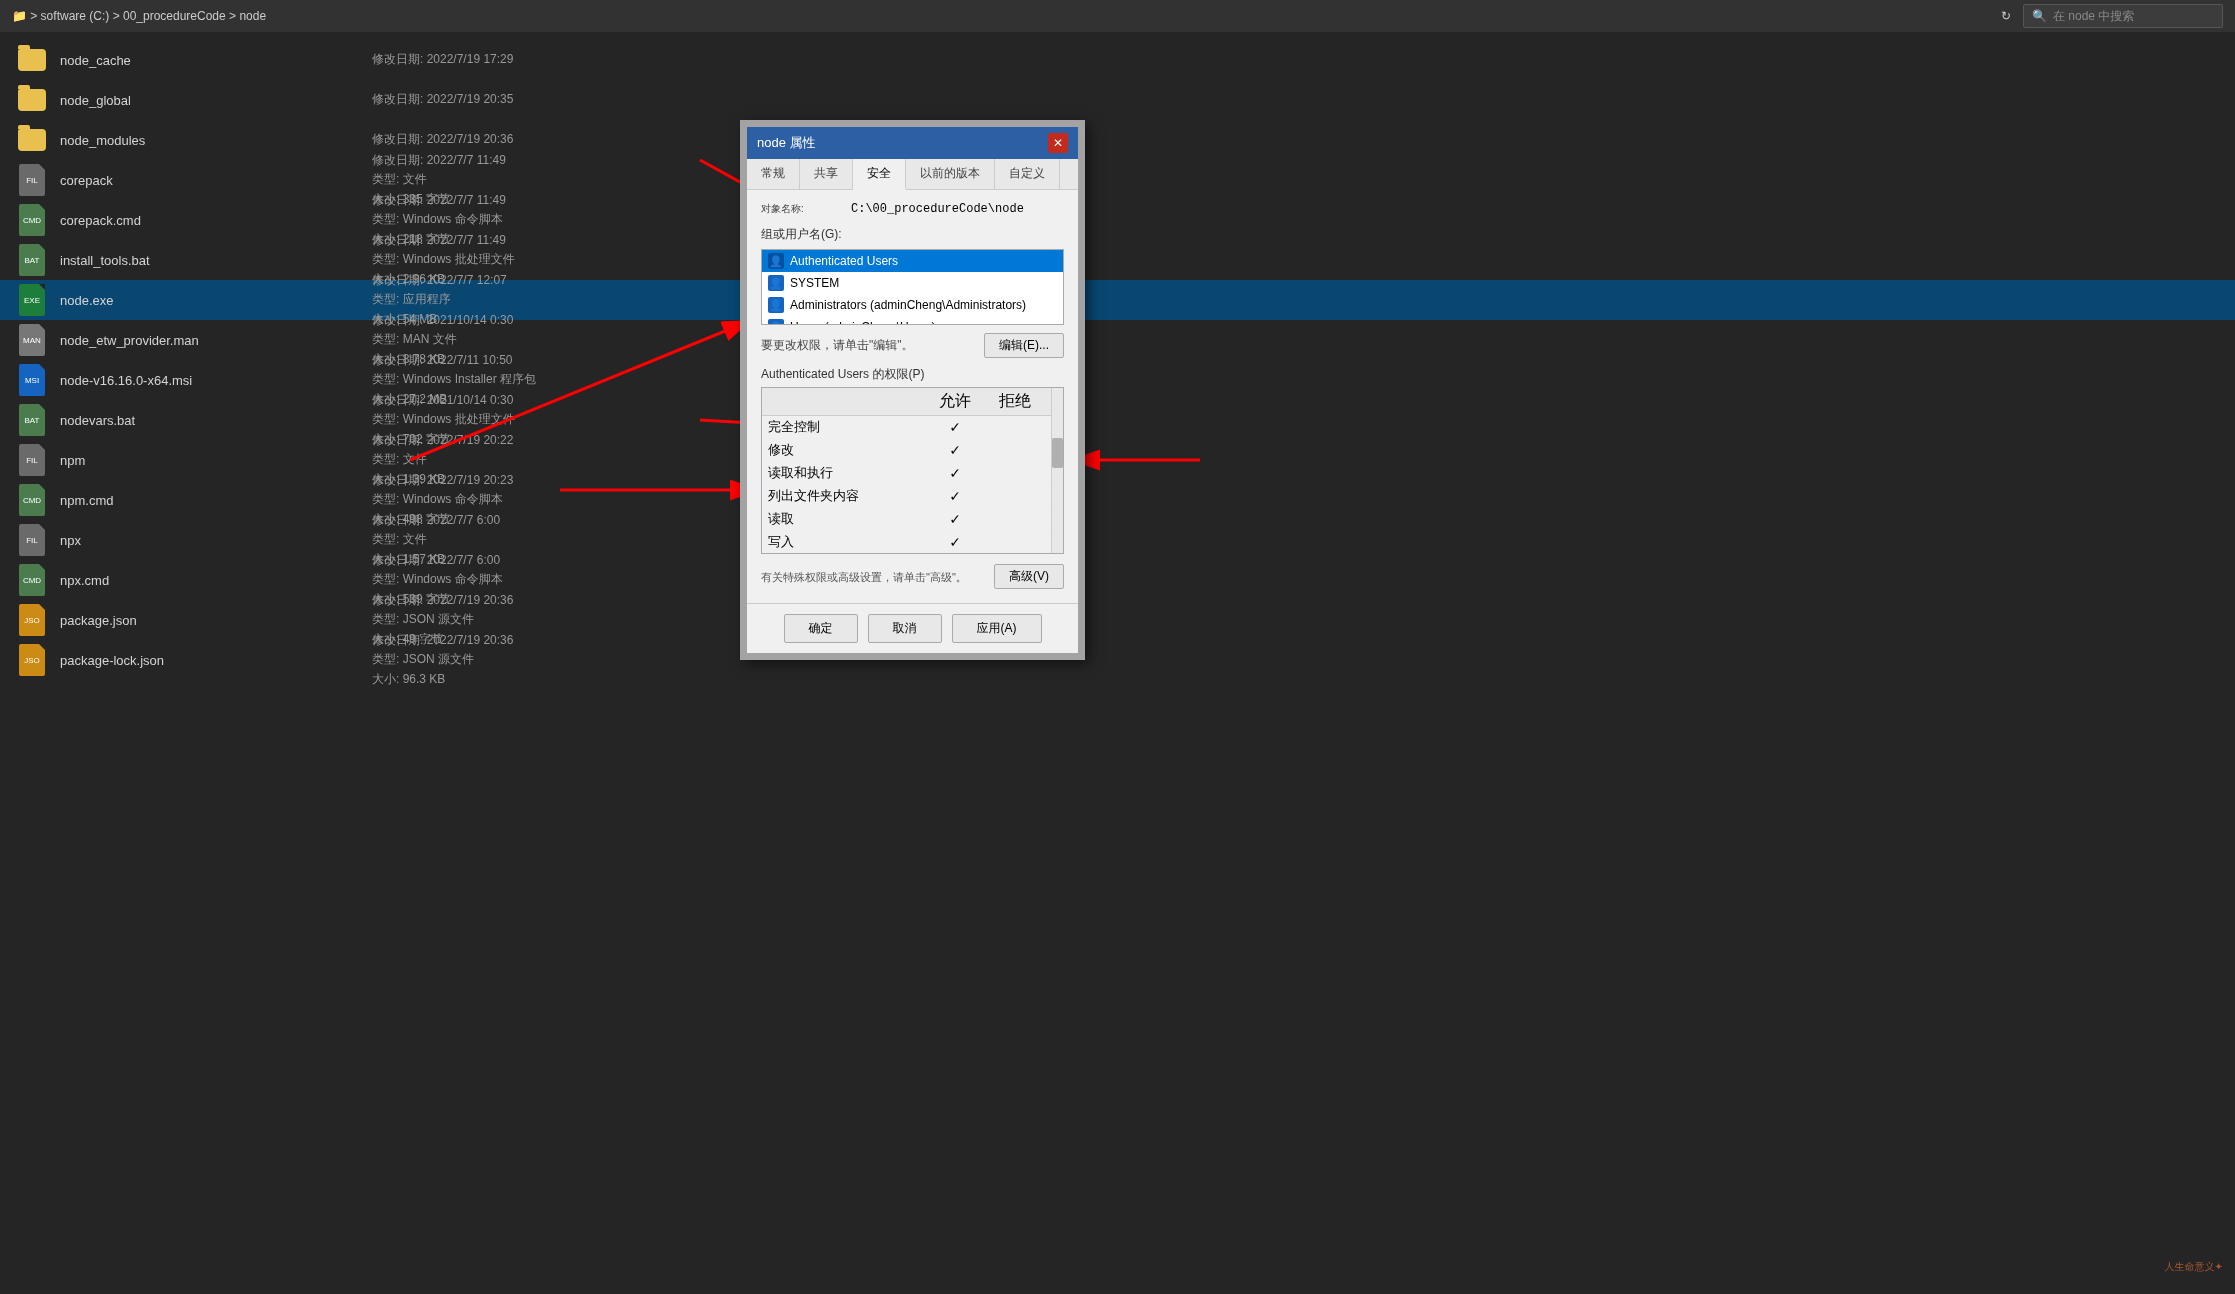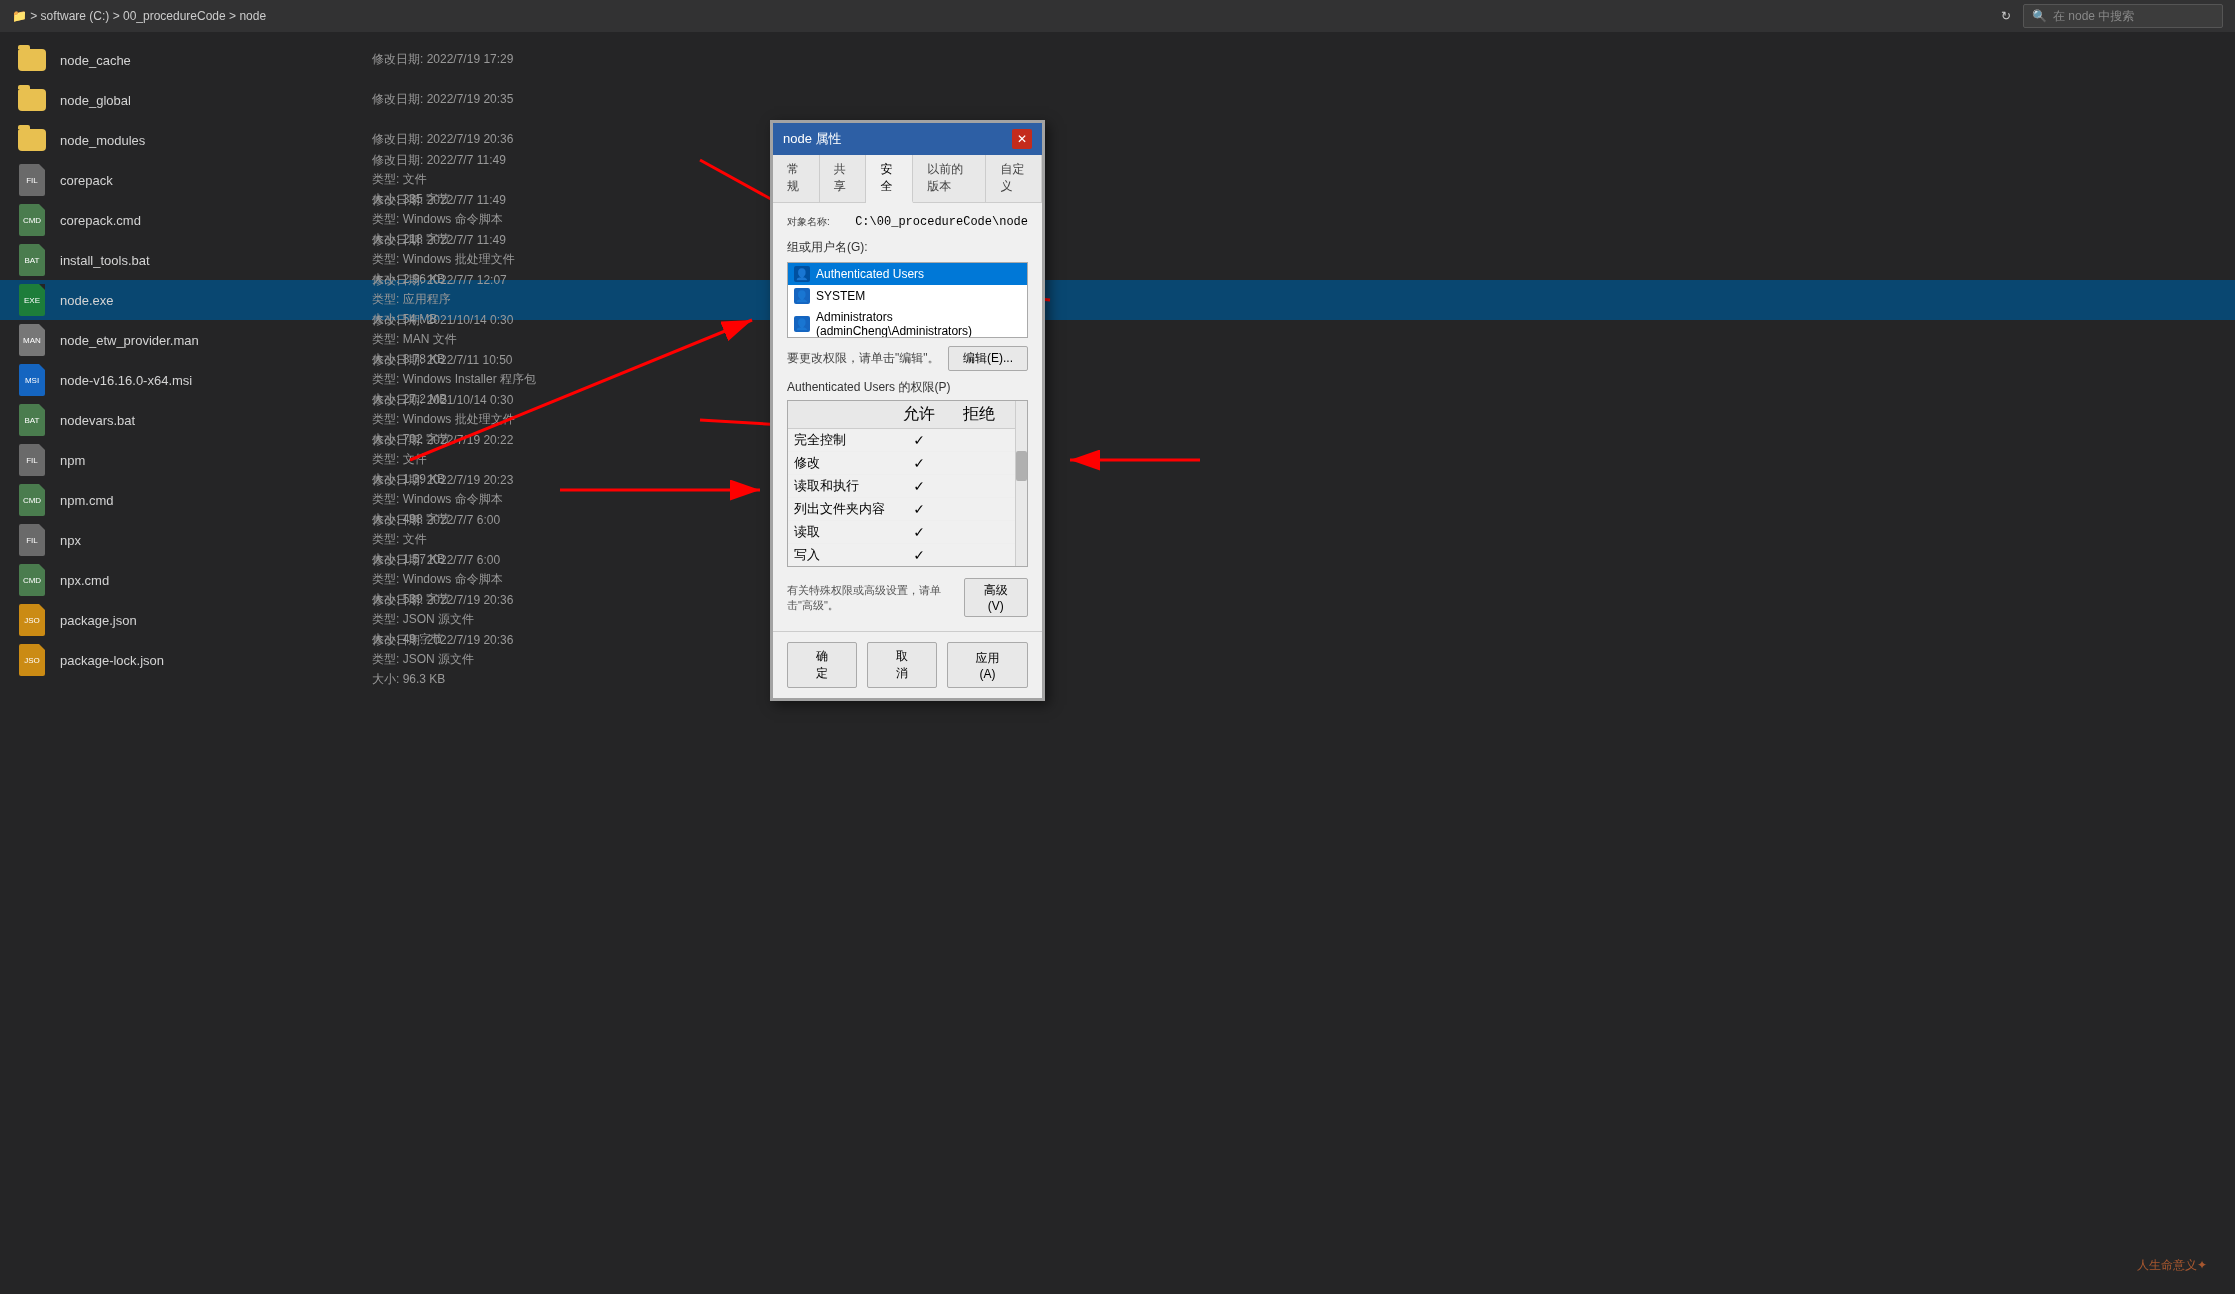--- a/index.html
+++ b/index.html
@@ -153,29 +153,28 @@
       pointer-events: none;
       top: 0; left: 0;
       width: 100%; height: 100%;
     }
 
     
     .dialog-overlay {
       position: absolute;
       top: 120px;
       left: 740px;
-      width: 275px;
+      width: 345px;
       background: #f0f0f0;
-      border: 3px solid #a3a3a3;
+      border: 7px solid #a3a3a3;
       box-shadow: 4px 4px 12px rgba(0,0,0,0.5);
       font-family: 'Microsoft YaHei', 'SimHei', sans-serif;
       font-size: 13px;
       color: #000;
       z-index: 100;
-      margin-left: 30px;
     }
 
     .dialog-title-bar {
       background: #2d5fa5;
       color: white;
       padding: 6px 10px;
       display: flex;
       align-items: center;
       justify-content: space-between;
       font-size: 13px;
@@ -379,22 +378,22 @@
       width: 100%;
       height: 30px;
       background: #b0b0b0;
       border-radius: 2px;
     }
 
     
     .watermark {
       position: absolute;
       bottom: 20px;
-      right: 28px;
-      font-size: 12px;
+      right: 12px;
+      font-size: 10px;
       color: rgba(200, 100, 50, 0.8);
     }
 
     .perm-content {
       flex: 1;
     }
   </style>
 </head>
 <body>
 

